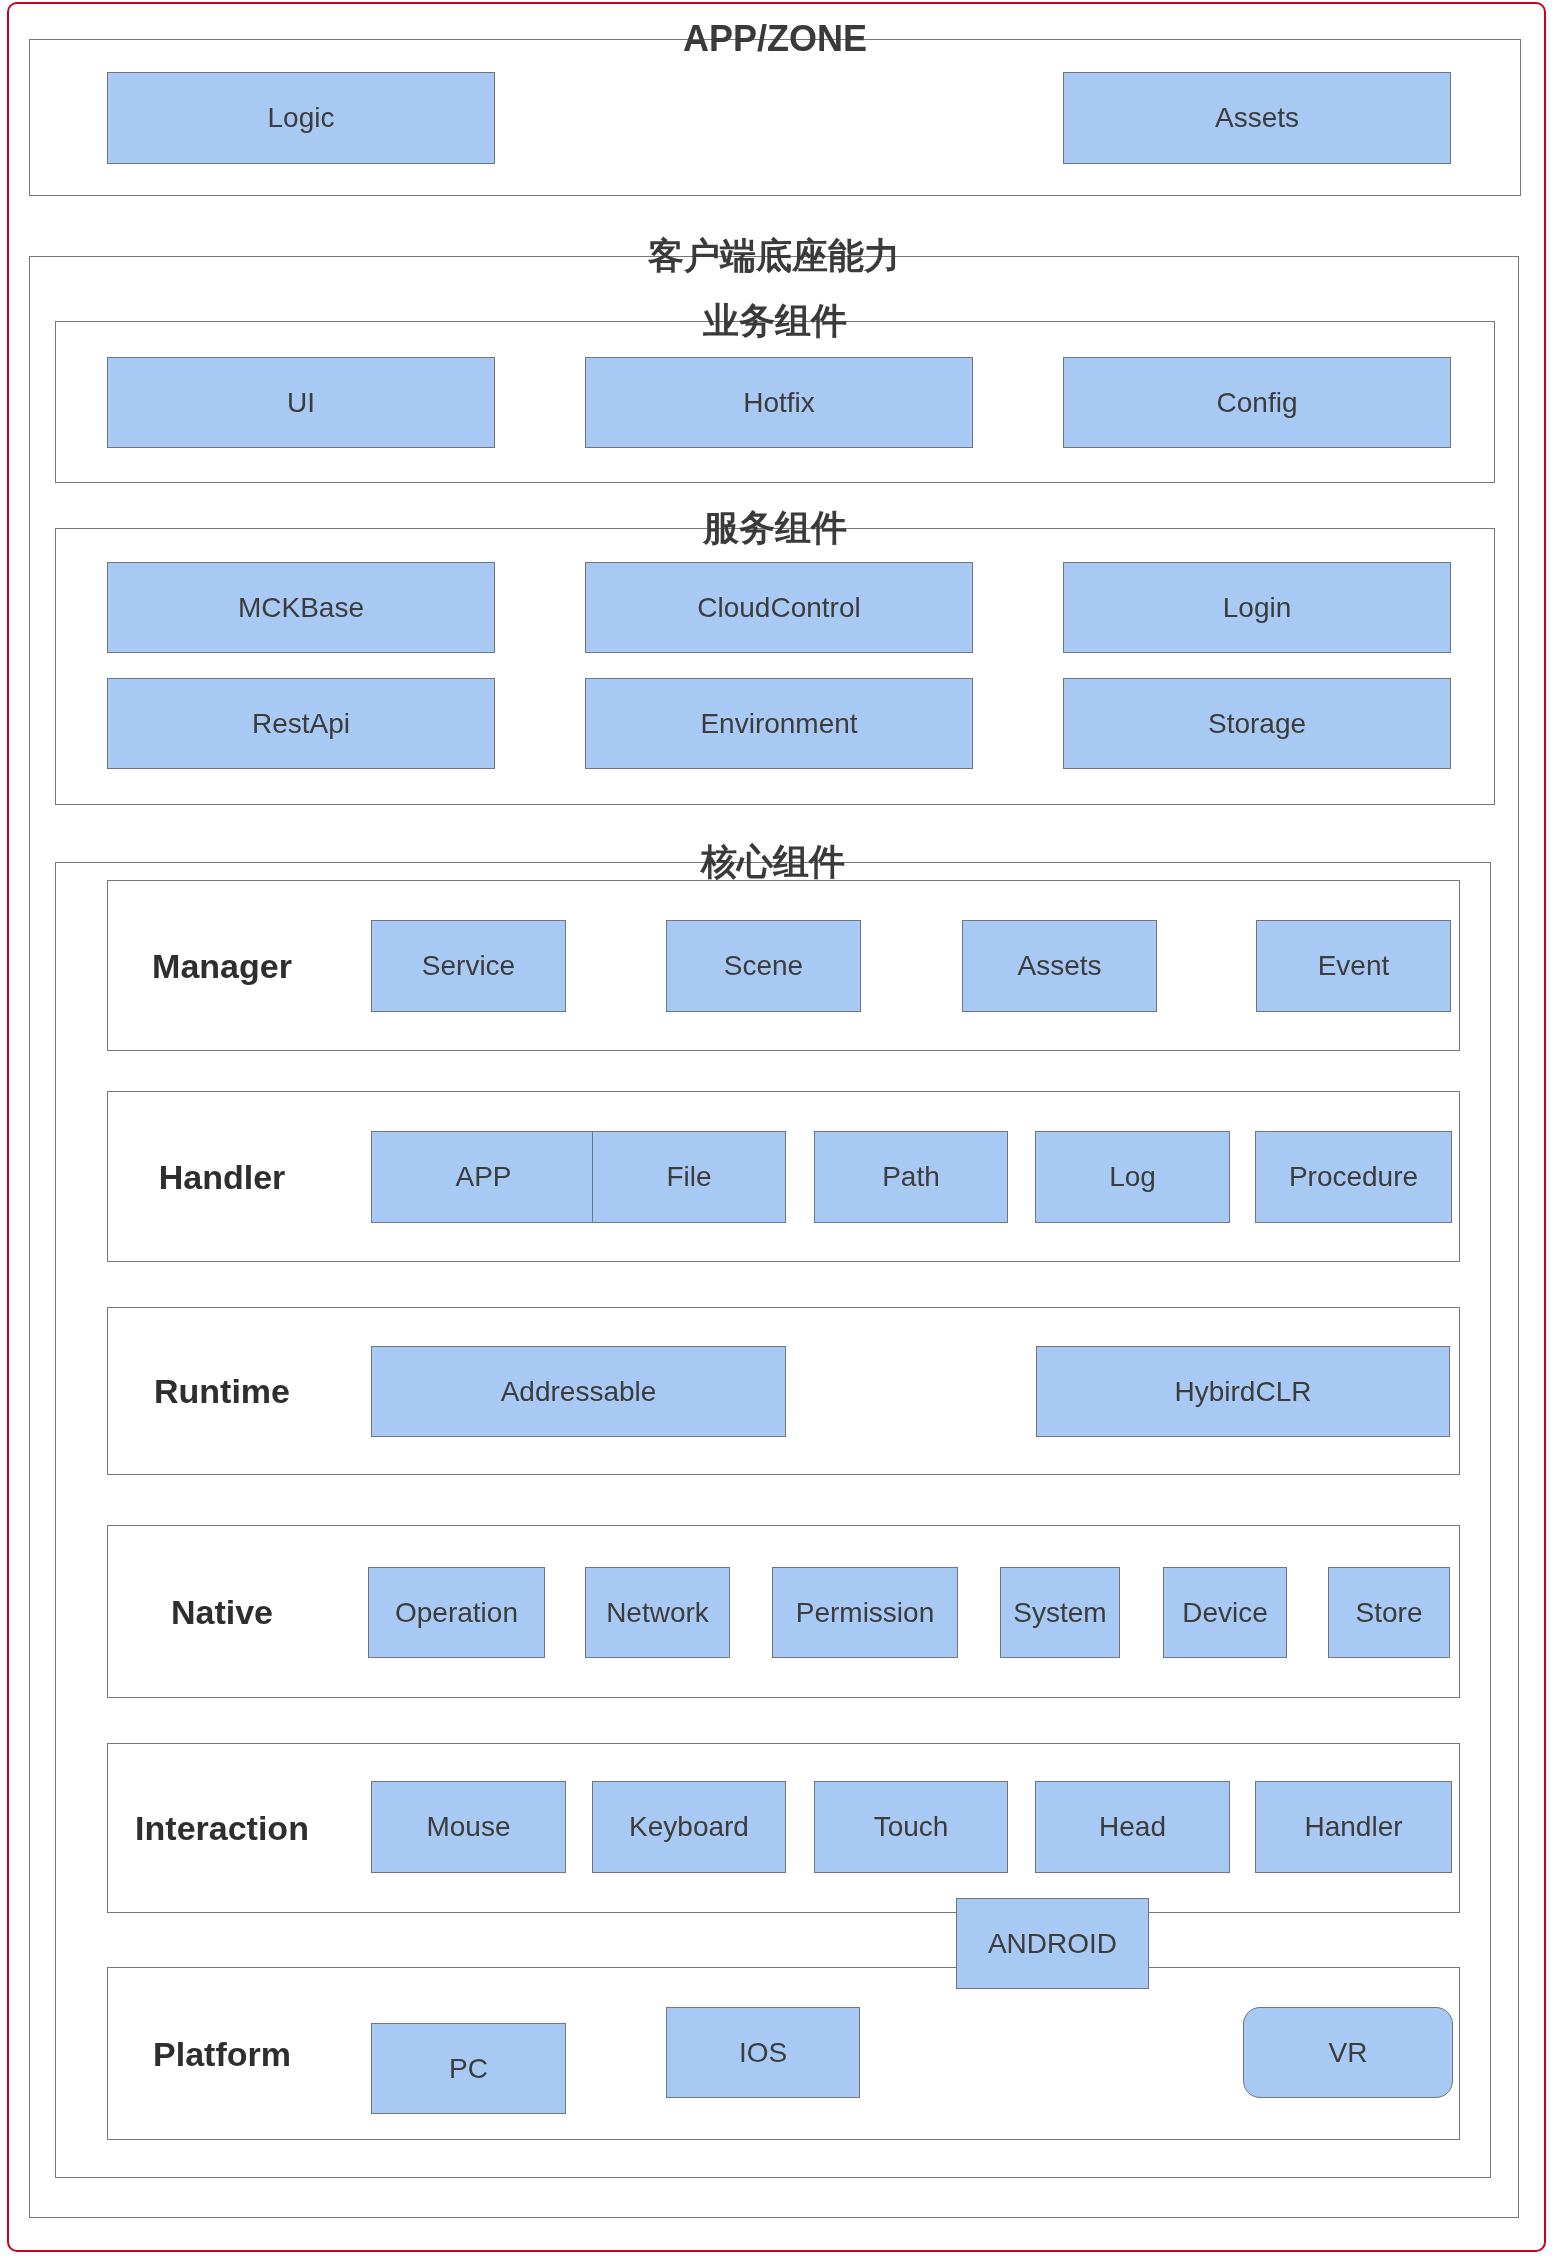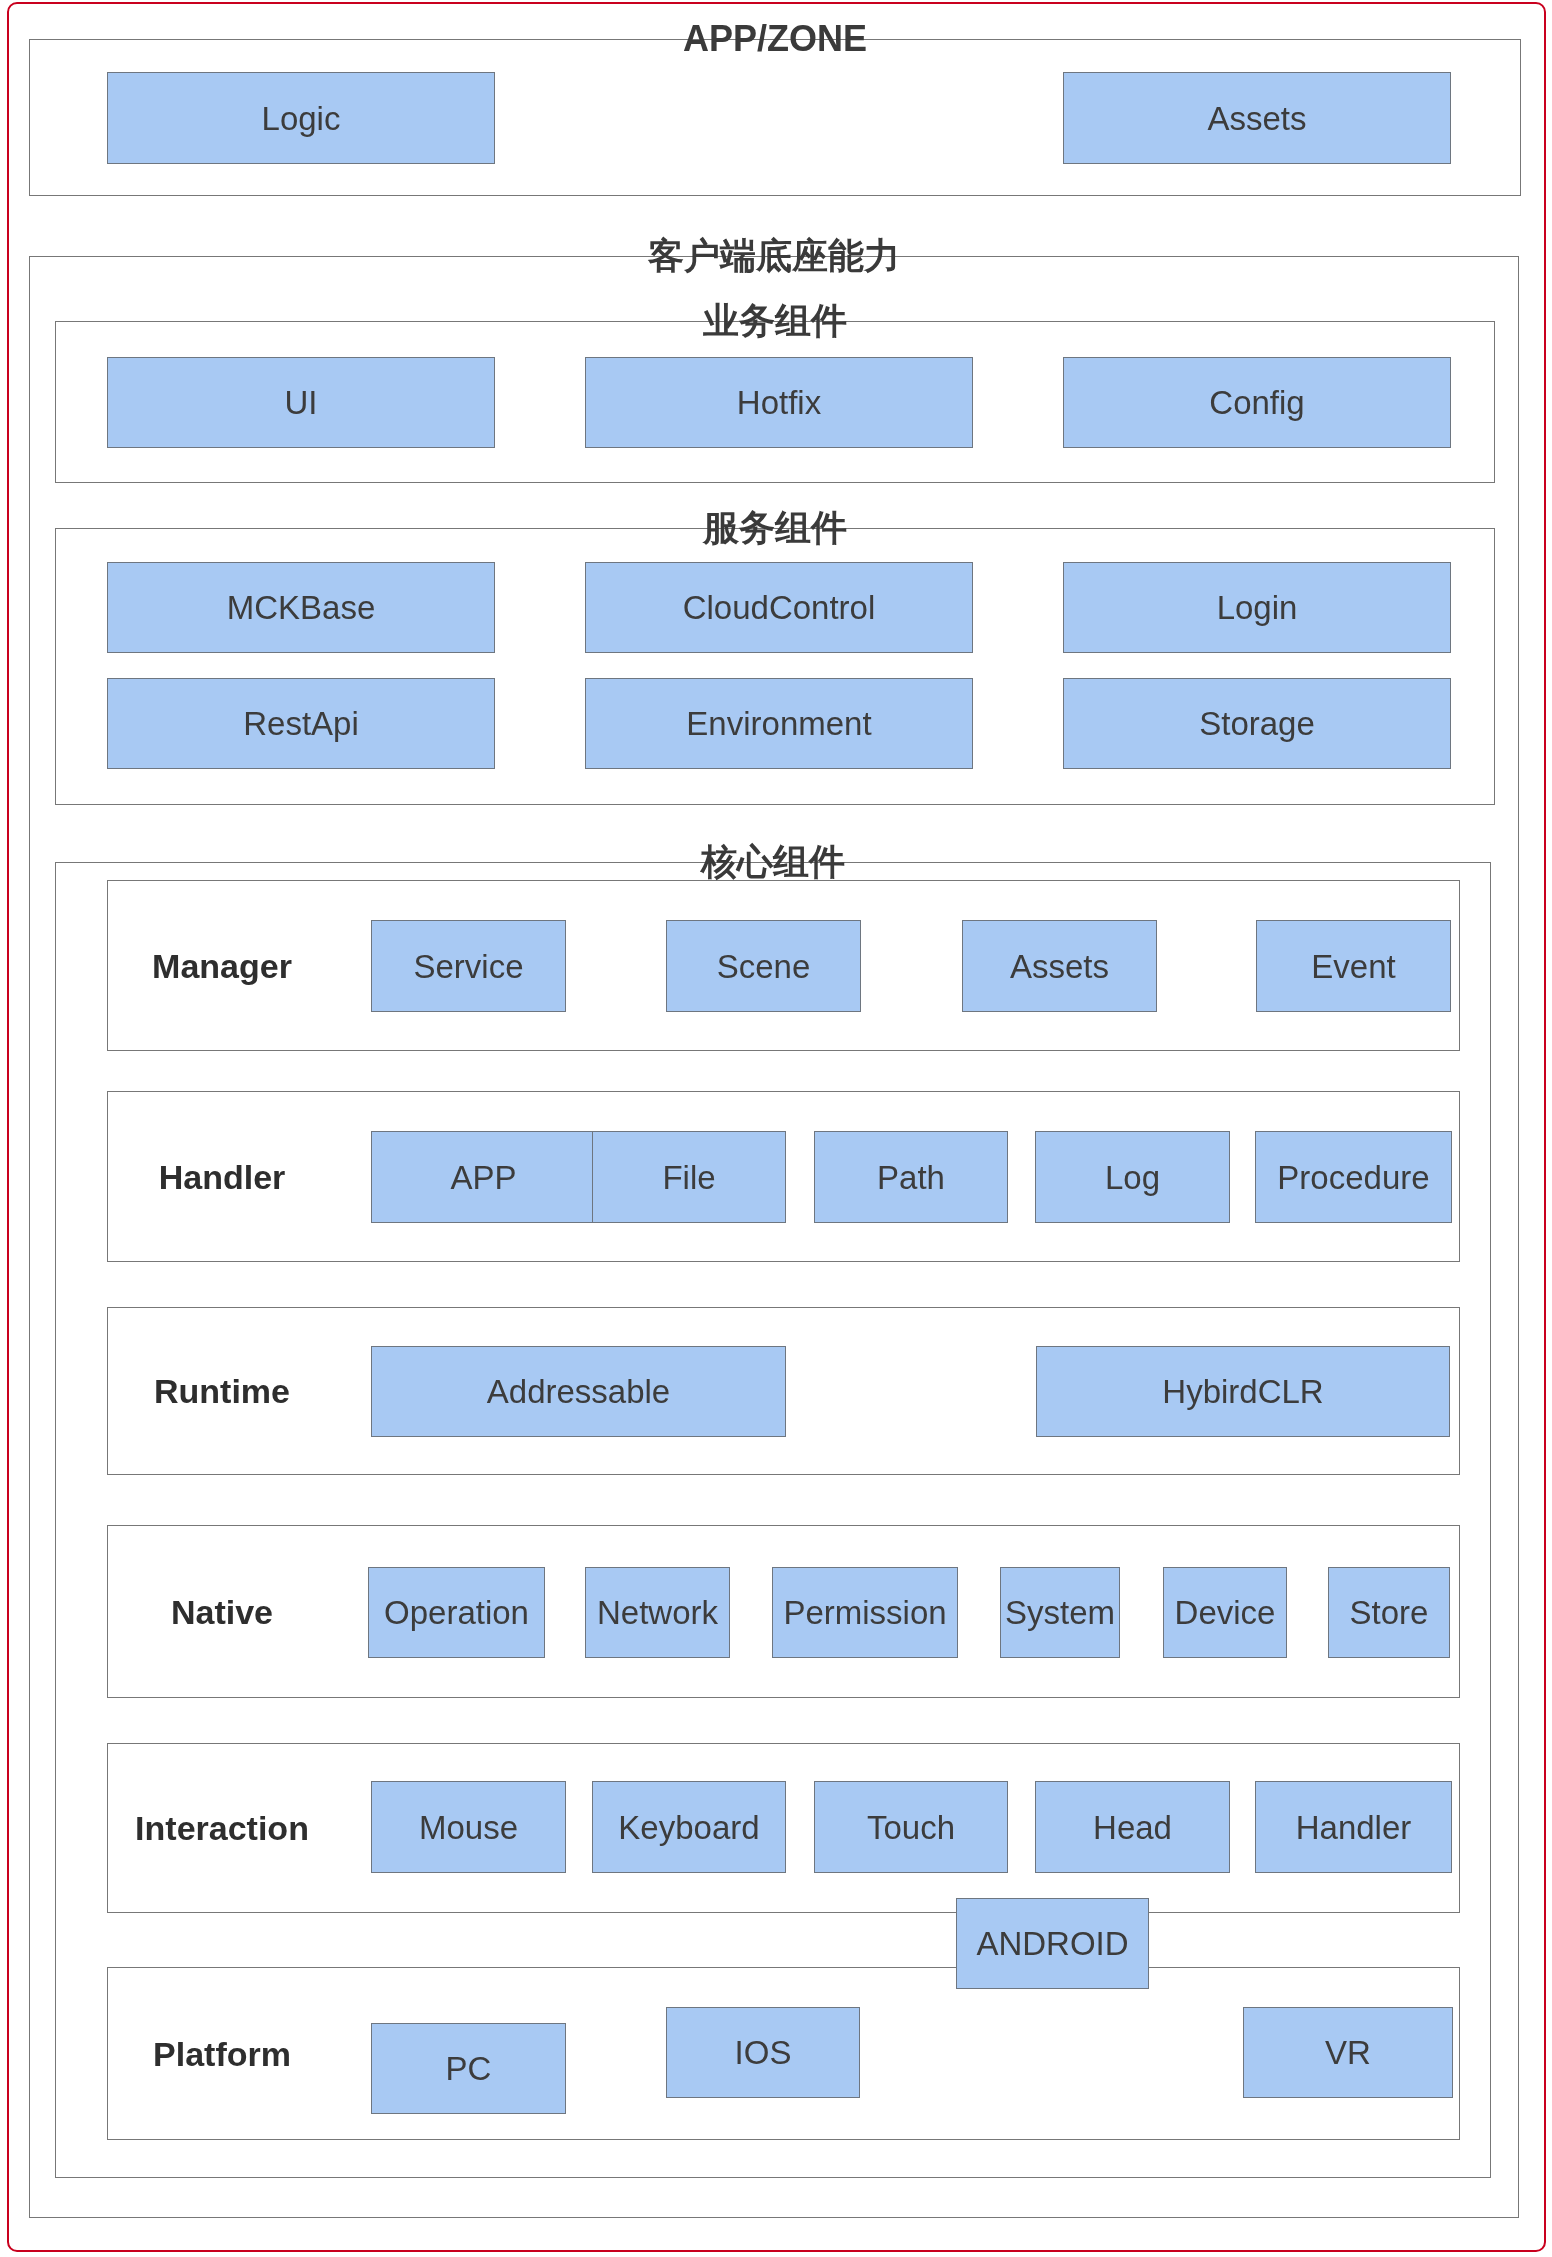--- a/index.html
+++ b/index.html
@@ -33,21 +33,21 @@
     position:absolute;border:1.5px solid var(--frame-border);
     box-sizing:border-box;
   }
   .row-label{
     position:absolute;display:flex;align-items:center;justify-content:center;
     font-size:34px;font-weight:bold;color:#2E2E2E;line-height:1;
   }
   .node{
     position:absolute;display:flex;align-items:center;justify-content:center;
     background:var(--node-fill);border:1.5px solid var(--node-border);
-    box-sizing:border-box;font-size:33px;color:var(--node-text);
+    box-sizing:border-box;font-size:28px;color:var(--node-text);
     line-height:1;white-space:nowrap;z-index:2;
   }
 </style>
 </head>
 <body>
 
 <div class="canvas">
 
   <div class="outer-frame"></div>
 
@@ -112,15 +112,15 @@
   <div class="node" style="left:592px;top:1781px;width:194px;height:92px;">Keyboard</div>
   <div class="node" style="left:814px;top:1781px;width:194px;height:92px;">Touch</div>
   <div class="node" style="left:1035px;top:1781px;width:195px;height:92px;">Head</div>
   <div class="node" style="left:1255px;top:1781px;width:197px;height:92px;">Handler</div>
 
   <div class="row-frame" style="left:107px;top:1967px;width:1353px;height:173px;"></div>
   <div class="row-label" style="left:117px;top:1967px;width:210px;height:173px;">Platform</div>
   <div class="node" style="left:371px;top:2007px;width:195px;height:91px;margin-top:16px;">PC</div>
   <div class="node" style="left:666px;top:2007px;width:194px;height:91px;">IOS</div>
   <div class="node" style="left:956px;top:1898px;width:193px;height:91px;">ANDROID</div>
-  <div class="node" style="left:1243px;top:2007px;width:210px;height:91px;">VR</div>
+  <div class="node" style="left:1243px;top:2007px;width:210px;height:91px;border-radius:17px;">VR</div>
 
 </div>
 
 </body></html>

